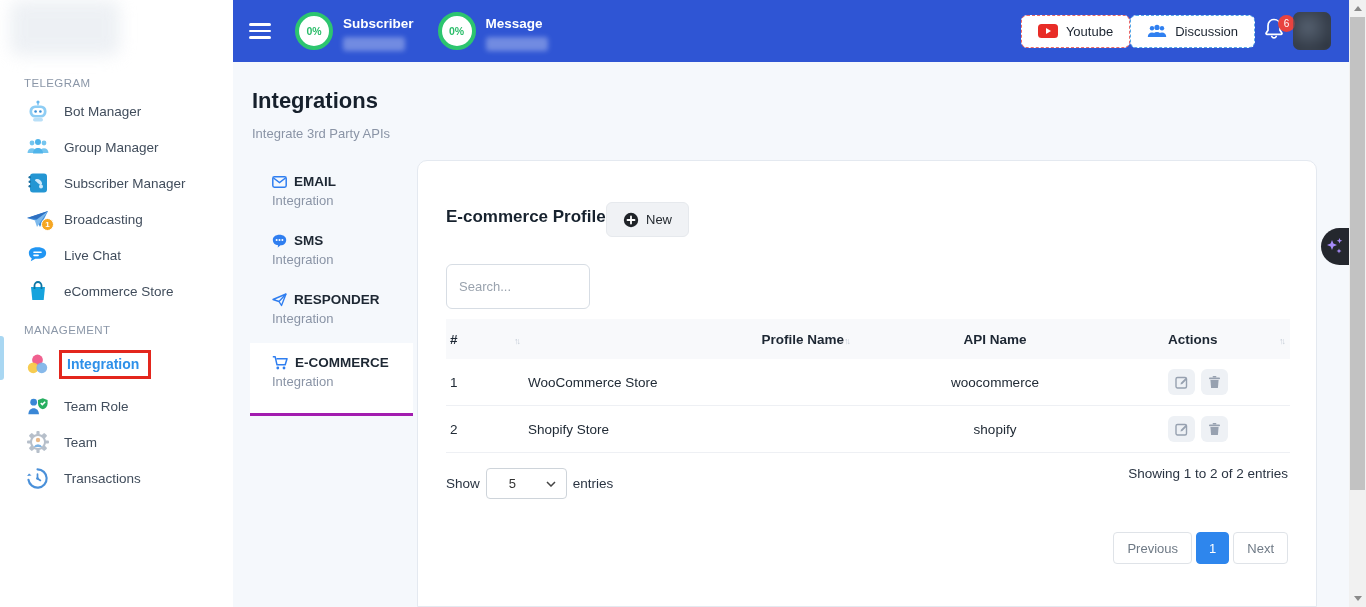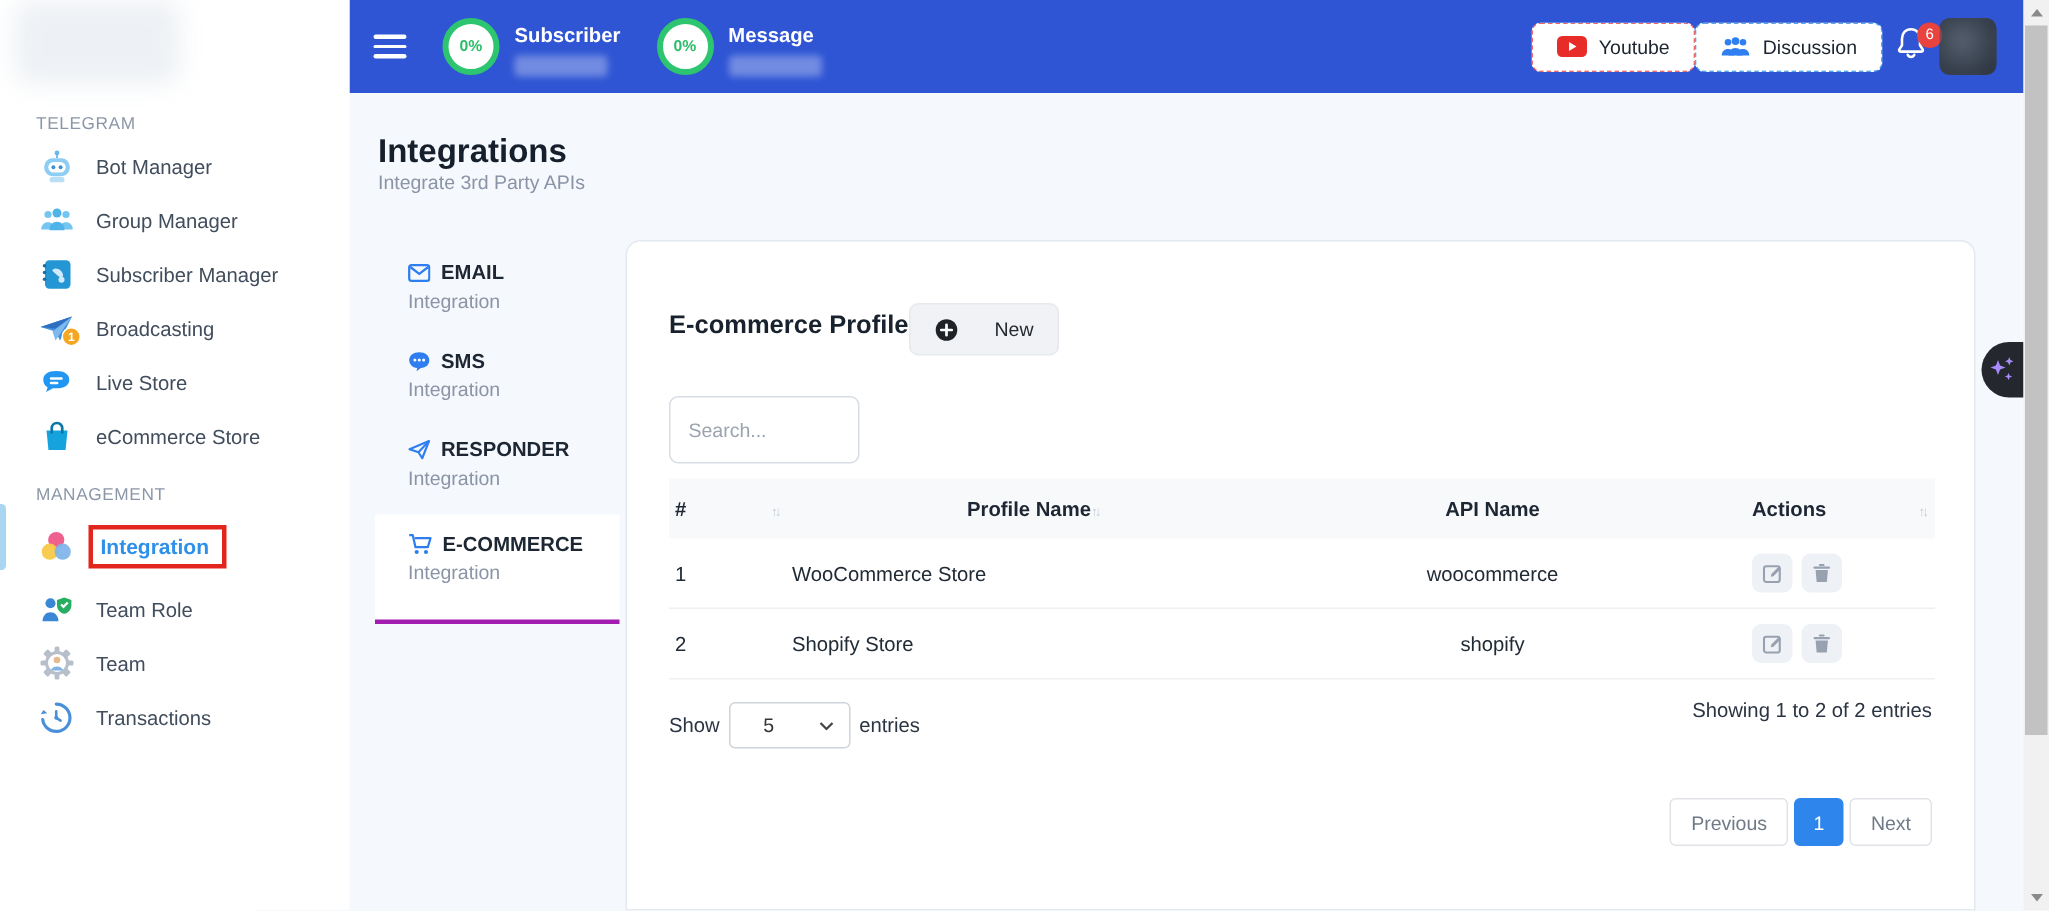--- a/index.html
+++ b/index.html
@@ -30,41 +30,41 @@
   .pill-btn { display:flex; align-items:center; gap:8px; background:#fff; border-radius:6px; padding:8px 16px; font-size:13px; color:#1b2430; cursor:pointer; }
   .pill-youtube { border:1.6px dashed #e96a6a; }
   .pill-discussion { border:1.6px dashed #57a8e8; }
   .bell-wrap { position:relative; margin:0 8px; cursor:pointer; }
   .bell-badge { position:absolute; top:-2px; right:-10px; width:17px; height:17px; background:#e8433f; border-radius:50%; color:#fff; font-size:10px; display:flex; align-items:center; justify-content:center; }
   .avatar { width:38px; height:38px; border-radius:7px; overflow:hidden; background:#39414e; cursor:pointer; }
   .avatar div { width:100%; height:100%; background:radial-gradient(circle at 40% 40%, #55606f, #262d38); filter:blur(3px); }
 
   
   .page-title { position:absolute; left:252px; top:88px; font-size:22px; font-weight:700; color:#16202c; }
-  .page-sub { position:absolute; left:252px; top:114px; font-size:13px; color:#8a94a6; }
+  .page-sub { position:absolute; left:252px; top:126px; font-size:13px; color:#8a94a6; }
 
   
   .subnav { position:absolute; left:250px; top:166px; width:163px; }
   .subnav-item { padding:8px 0 10px 22px; margin-bottom:7px; cursor:pointer; }
   .subnav-item .row1 { display:flex; align-items:center; gap:7px; font-size:13.5px; font-weight:700; color:#1d2733; }
   .subnav-item .row2 { font-size:13px; color:#8a94a6; margin-top:4px; }
   .subnav-item.active { background:#fff; border-bottom:3px solid #a21caf; padding-top:12px; padding-bottom:24px; }
 
   
   .card { position:absolute; left:417px; top:160px; width:900px; height:447px; background:#fff; border:1px solid #e4e9f0; border-radius:10px 10px 0 0; }
   .panel-title { position:absolute; left:28px; top:46px; font-size:17px; font-weight:700; color:#17222e; }
-  .new-btn { position:absolute; left:188px; top:41px; height:35px; padding:0 16px; background:#f0f2f5; border:1px solid #e6e9ed; border-radius:6px; display:flex; align-items:center; gap:24px; font-size:13px; color:#23292f; cursor:pointer; }
-  .search-input { position:absolute; left:28px; top:103px; width:127px; height:45px; border:1px solid #d7dde4; border-radius:6px; padding:0 12px; font-size:13px; color:#737373; font-family:inherit; outline:none; }
+  .new-btn { position:absolute; left:188px; top:41px; height:35px; padding:0 16px; background:#f0f2f5; border:1px solid #e6e9ed; border-radius:6px; display:flex; align-items:center; gap:7px; font-size:13px; color:#23292f; cursor:pointer; }
+  .search-input { position:absolute; left:28px; top:103px; width:144px; height:45px; border:1px solid #d7dde4; border-radius:6px; padding:0 12px; font-size:13px; color:#737373; font-family:inherit; outline:none; }
   .search-input::placeholder { color:#9aa3ae; }
 
   .tbl { position:absolute; left:28px; top:158px; width:844px; font-size:13.5px; }
   .thead { display:flex; align-items:center; height:40px; background:#f8f9fb; font-weight:700; color:#1d2733; }
   .trow { display:flex; align-items:center; height:47px; border-bottom:1px solid #eef0f4; color:#212b36; }
   .c1 { width:79px; padding-left:4px; display:flex; justify-content:space-between; align-items:center; }
-  .c2 { width:330px; padding-left:3px; display:flex; justify-content:center; align-items:center; }
+  .c2 { width:330px; padding-left:3px; display:flex; justify-content:flex-end; align-items:center; }
   .c3 { width:280px; text-align:center; }
   .c4 { flex:1; padding-left:33px; display:flex; justify-content:space-between; align-items:center; }
   .trow .c1, .trow .c2 { justify-content:flex-start; }
   .sort { font-size:9px; color:#c4ccd6; letter-spacing:-2px; padding-right:6px; cursor:pointer; align-self:flex-start; margin-top:4px; }
   .act-btn { width:27px; height:26px; background:#eef1f5; border:none; border-radius:6px; display:inline-flex; align-items:center; justify-content:center; cursor:pointer; margin-right:6px; }
 
   .show-row { position:absolute; left:28px; top:307px; display:flex; align-items:center; gap:6px; font-size:13.5px; color:#2a3442; }
   .select-box { width:81px; height:31px; border:1px solid #ced4da; border-radius:4px; display:flex; align-items:center; justify-content:space-between; padding:0 10px 0 22px; font-size:13px; color:#333; cursor:pointer; background:#fff; }
   .summary { position:absolute; right:28px; top:305px; font-size:13.5px; color:#2a3442; }
   .pagination { position:absolute; right:28px; top:341px; display:flex; gap:4px; }
@@ -149,21 +149,21 @@
     </div>
 
     <div class="side-item">
       <span class="sicon">
         <svg width="25" height="25" viewBox="0 0 26 26">
             <path d="M4 10.5C4 6.9 7 4.5 13 4.5s9 2.4 9 6-3 6-9 6c-.8 0-1.6 0-2.3-.1L6 19l1-3.2C5.1 14.7 4 12.8 4 10.5z" fill="#2196f3"></path>
             <rect x="8.5" y="8.8" width="9" height="1.7" rx=".85" fill="#fff"></rect>
             <rect x="8.5" y="12" width="6" height="1.7" rx=".85" fill="#fff"></rect>
           </svg>
       </span>
-      <span class="slabel">Live Store</span>
+      <span class="slabel">Live Chat</span>
     </div>
 
     <div class="side-item">
       <span class="sicon">
         <svg width="24" height="24" viewBox="0 0 24 24">
             <path d="M5 8h14l-1.3 13H6.3L5 8z" fill="#15a3dd"></path>
             <path d="M8.5 10V6.5a3.5 3.5 0 0 1 7 0V10" fill="none" stroke="#0d76a5" stroke-width="1.8"></path>
           </svg>
       </span>
       <span class="slabel">eCommerce Store</span>

